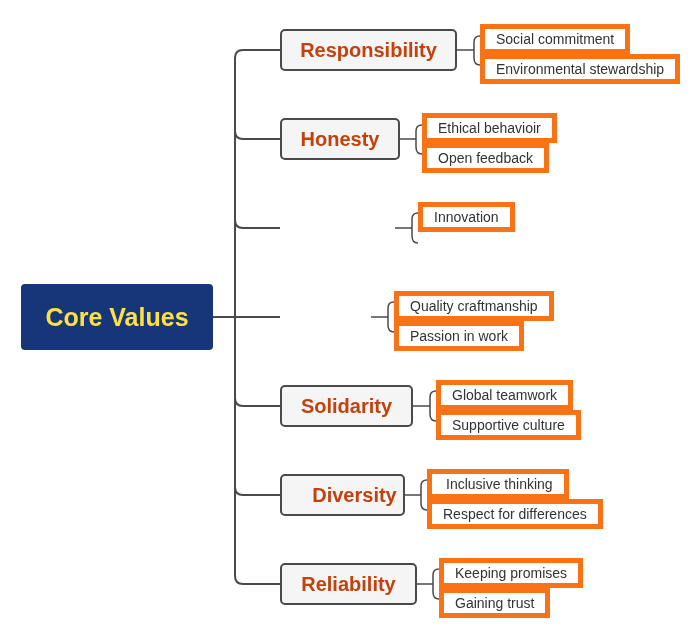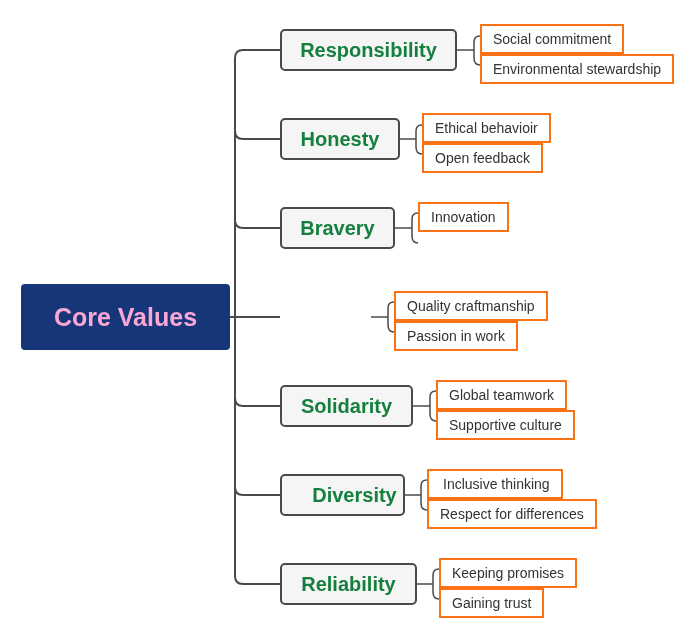--- a/index.html
+++ b/index.html
@@ -1,33 +1,33 @@
 <!DOCTYPE html>
 <html><head>
 <meta charset="utf-8">
 <style>
   html, body { margin: 0; padding: 0; background: #ffffff; }
   body { width: 690px; height: 634px; position: relative; overflow: hidden; font-family: "Liberation Sans", sans-serif; }
   #canvas { position: absolute; left: 0; top: 0; width: 690px; height: 634px; }
   svg.lines { position: absolute; left: 0; top: 0; }
   .root {
-    position: absolute; left: 21px; top: 284px; width: 209px; height: 66px;
-    background: #173679; border-radius: 4px; color: #f9a8d4;
+    position: absolute; left: 21px; top: 284px; width: 192px; height: 66px;
+    background: #173679; border-radius: 4px; color: #fde047;
     font-weight: bold; font-size: 25px; display: flex; align-items: center; justify-content: center;
     box-sizing: border-box;
   }
   .topic {
     position: absolute; height: 42px; box-sizing: border-box;
     border: 2px solid #4a4a4a; border-radius: 5px; background: #f5f5f5;
-    color: #15803d; font-weight: bold; font-size: 20px;
+    color: #c2410c; font-weight: bold; font-size: 20px;
     display: flex; align-items: center; justify-content: center;
   }
   .leaf {
     position: absolute; height: 30px; box-sizing: border-box;
-    border: 2px solid #f97316; background: #ffffff; color: #333333;
+    border: 5px solid #f97316; background: #ffffff; color: #333333;
     font-size: 14px; display: flex; align-items: center; padding: 0 11px; white-space: nowrap;
   }
 </style>
 </head>
 <body>
 
 <div id="canvas">
   <svg class="lines" width="690" height="634">
 
     <line x1="213" y1="317" x2="280" y2="317" stroke="#4a4a4a" stroke-width="2"></line>
@@ -59,21 +59,20 @@
   <div class="root">Core Values</div>
 
   <div class="topic" style="left:280px;top:29px;width:177px;">Responsibility</div>
   <div class="leaf" style="left:480px;top:24px;">Social commitment</div>
   <div class="leaf" style="left:480px;top:54px;">Environmental stewardship</div>
 
   <div class="topic" style="left:280px;top:118px;width:120px;">Honesty</div>
   <div class="leaf" style="left:422px;top:113px;">Ethical behavioir</div>
   <div class="leaf" style="left:422px;top:143px;">Open feedback</div>
 
-  <div class="topic" style="left:280px;top:207px;width:115px;">Bravery</div>
   <div class="leaf" style="left:418px;top:202px;">Innovation</div>
 
   <div class="leaf" style="left:394px;top:291px;">Quality craftmanship</div>
   <div class="leaf" style="left:394px;top:321px;">Passion in work</div>
 
   <div class="topic" style="left:280px;top:385px;width:133px;">Solidarity</div>
   <div class="leaf" style="left:436px;top:380px;text-align:right;">Global teamwork</div>
   <div class="leaf" style="left:436px;top:410px;">Supportive culture</div>
 
   <div class="topic" style="left:280px;top:474px;width:125px;padding-left:24px;">Diversity</div>

